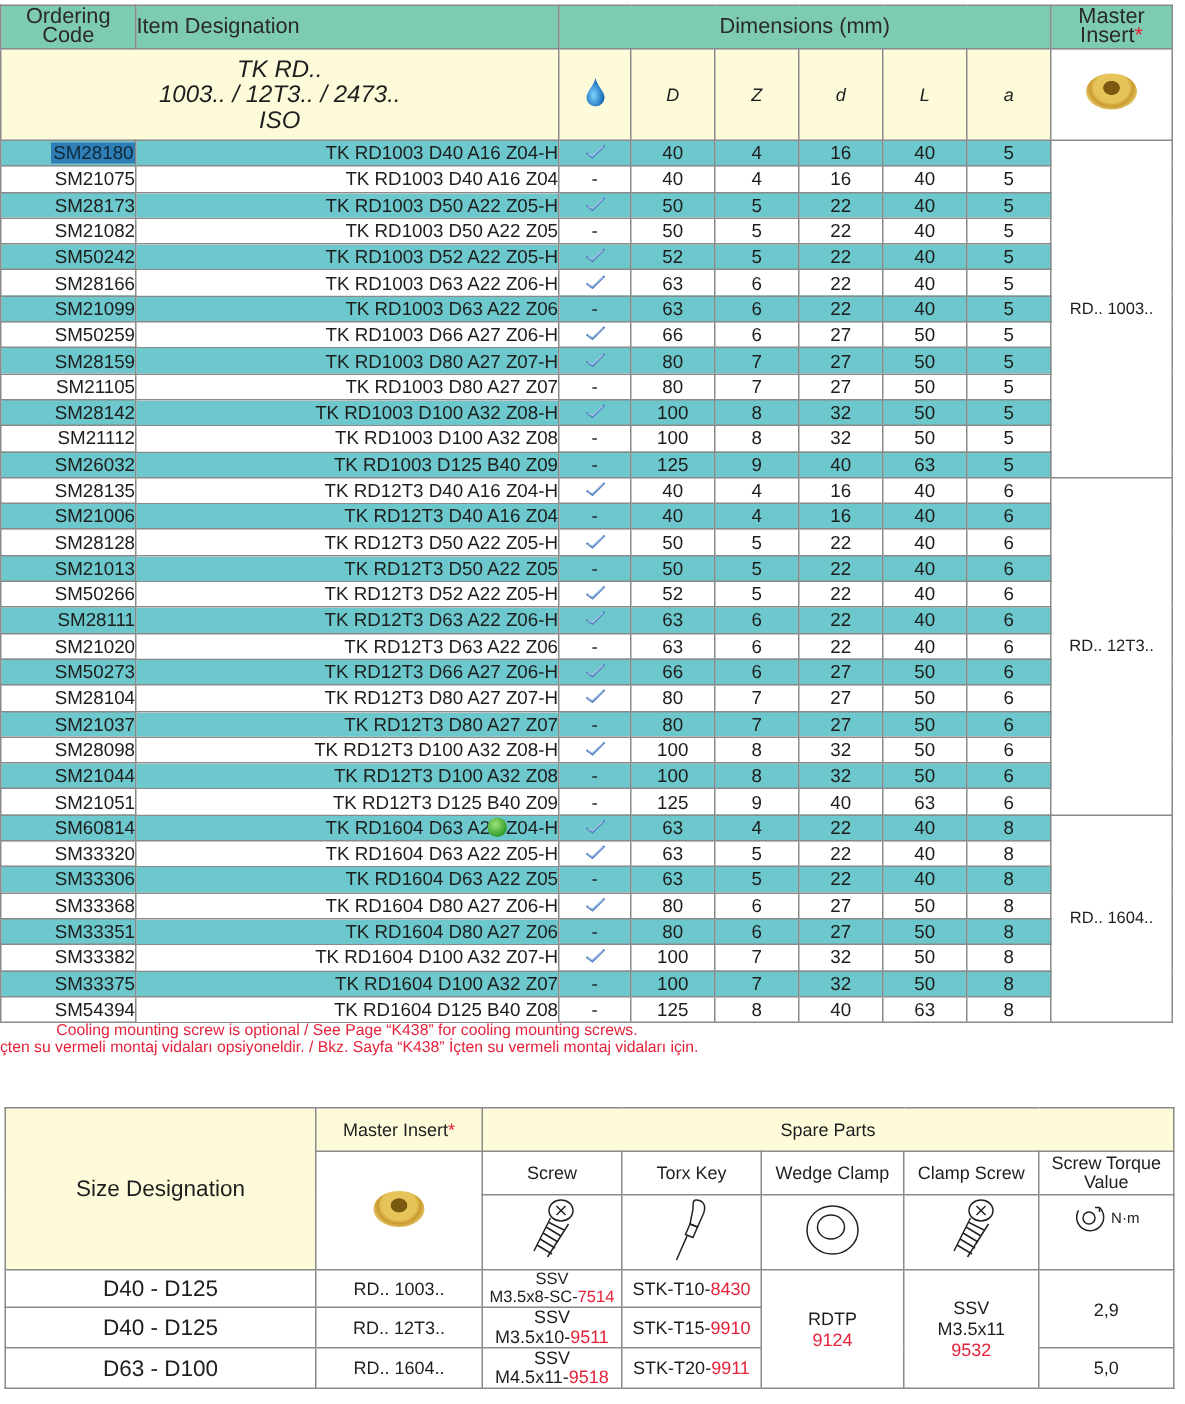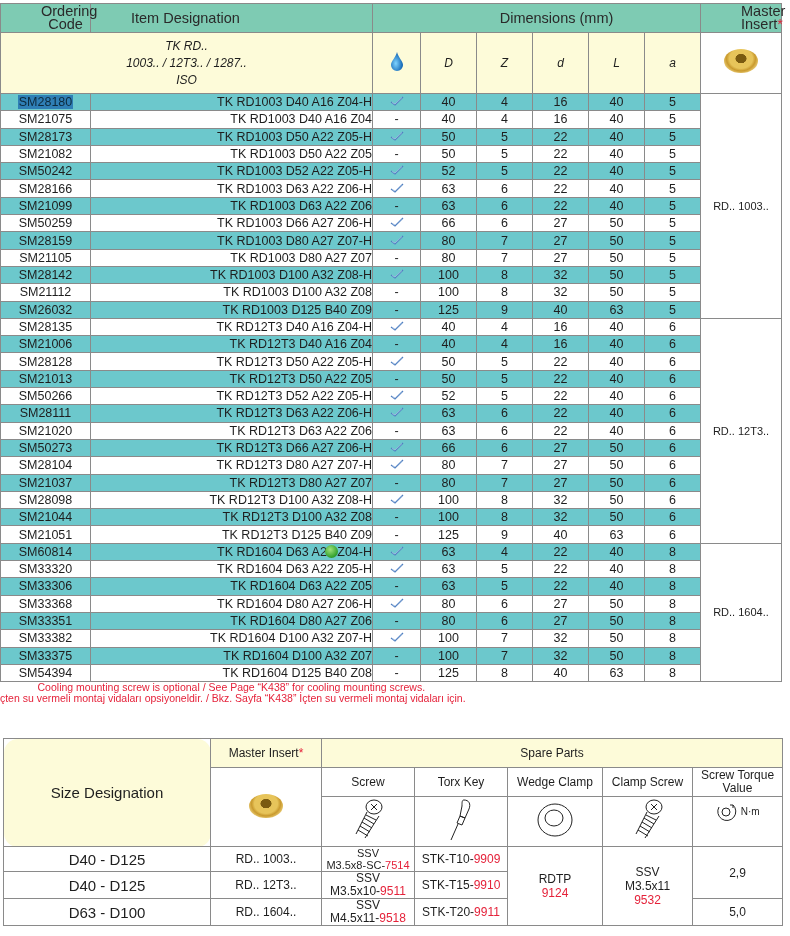--- a/index.html
+++ b/index.html
@@ -1,40 +1,40 @@
 <!DOCTYPE html>
 <html><head>
 <meta charset="utf-8">
 <style>
   html, body { margin:0; padding:0; background:#ffffff; }
   body { width:790px; height:936px; position:relative; overflow:hidden; font-family:"Liberation Sans", sans-serif; color:#1e1e1e; }
   table { border-collapse:collapse; }
   #main { position:absolute; left:0; top:3px; width:781px; table-layout:fixed; font-size:12.5px; }
   #main td, #main th { border:1px solid #8a8a8a; padding:0; text-align:center; height:16.3px; line-height:16px; }
-  #main .hdr th { background:#7ecbb3; font-weight:normal; color:#2a2a2a; font-size:14.5px; height:28px; line-height:13px;padding-left:40px; }
+  #main .hdr th { background:#7ecbb3; font-weight:normal; color:#2a2a2a; font-size:14.5px; height:28px; line-height:13px; }
   #main .hdr th.left { text-align:left; }
   #main .sub td { background:#fdfbd9; height:60px; font-style:italic; font-size:12px; }
-  #main .sub td.title { font-size:12px; line-height:17px; }
-  #main td.code { text-align:center; }
+  #main .sub td.title { font-size:16px; line-height:17px; }
+  #main td.code { text-align:right; }
   #main td.desig { text-align:right; padding-left:10px; position:relative; }
   #main tr.teal td.c { background:#6cc8cc; }
   #main tr.white td.c { background:#ffffff; }
   #main td.master { background:#fff; font-size:11px; vertical-align:middle; }
   .sel { background:#2f7fb6; color:#0d2a3d; padding:0 1px; }
   .check { display:inline-block; width:14px; height:10px; }
   .dash { display:inline-block; }
   .badge { position:absolute; right:34px; top:1px; width:13px; height:13px; border-radius:50%; background:radial-gradient(circle at 40% 35%, #9ee27a, #2f9e2a 70%); }
   .drop { display:inline-block; width:14px; height:20px; }
   .insert { display:inline-block; width:34px; height:24px; border-radius:50%; background:radial-gradient(ellipse at 50% 40%, #7a5a10 0 22%, #e7c45a 24% 48%, #c99a2e 60%, #f3d987 80%, #b5892a); }
   #notes { position:absolute; left:0; top:682px; font-size:10.5px; color:#e5223a; line-height:11px; white-space:nowrap;text-align:center; }
   #notes div { margin-left:-3px; }
   #parts { position:absolute; left:3px; top:738px; width:779px; table-layout:fixed; font-size:12px; }
   #parts td { border:1px solid #8a8a8a; text-align:center; padding:0; }
   #parts .y { background:#fdfbd9; }
-  #parts .big { font-size:15px;border-radius:14px; }
+  #parts .big { font-size:15px; }
   .red { color:#e5223a; }
   .ico { display:inline-block; }
 </style>
 </head>
 <body>
 
 <table id="main">
   <colgroup>
     <col style="width:90px">
       <col style="width:282px">
@@ -49,21 +49,21 @@
   <thead>
     <tr class="hdr">
       <th><span>Ordering Code</span></th>
       <th class="left"><span>Item Designation</span></th>
       <th colspan="6"><span>Dimensions (mm)</span></th>
       <th><span>Master Insert</span><span class="red">*</span></th>
     </tr>
     <tr class="sub">
       <td colspan="2" class="title">
         <div>TK RD..</div>
-        <div>1003.. / 12T3.. / 1287..</div>
+        <div>1003.. / 12T3.. / 2473..</div>
         <div>ISO</div>
       </td>
       <td>
         <svg class="drop" viewBox="0 0 14 20">
             <defs>
               <radialGradient id="dg" cx="40%" cy="60%" r="60%">
                 <stop offset="0" stop-color="#7fd3ff"></stop>
                 <stop offset="1" stop-color="#0b5fb0"></stop>
               </radialGradient>
             </defs>
@@ -554,21 +554,21 @@
               <path d="M18 4 l-3 0 M18 4 l0 3"></path>
             </g>
           </svg>
       <span style="font-size:10px">N·m</span>
     </td>
   </tr>
   <tr style="height:24px">
     <td class="big">D40 - D125</td>
     <td>RD.. 1003..</td>
     <td style="font-size:11px;line-height:12px"><div>SSV</div><span>M3.5x8-SC-</span><span class="red">7514</span></td>
-    <td><span>STK-T10-</span><span class="red">9909</span></td>
+    <td><span>STK-T10-</span><span class="red">8430</span></td>
     <td rowspan="3">
           <div>RDTP</div>
           <div class="red">9124</div>
         </td>
     <td rowspan="3">
           <div>SSV</div>
           <div>M3.5x11</div>
           <div class="red">9532</div>
         </td>
     <td rowspan="2">2,9</td>

